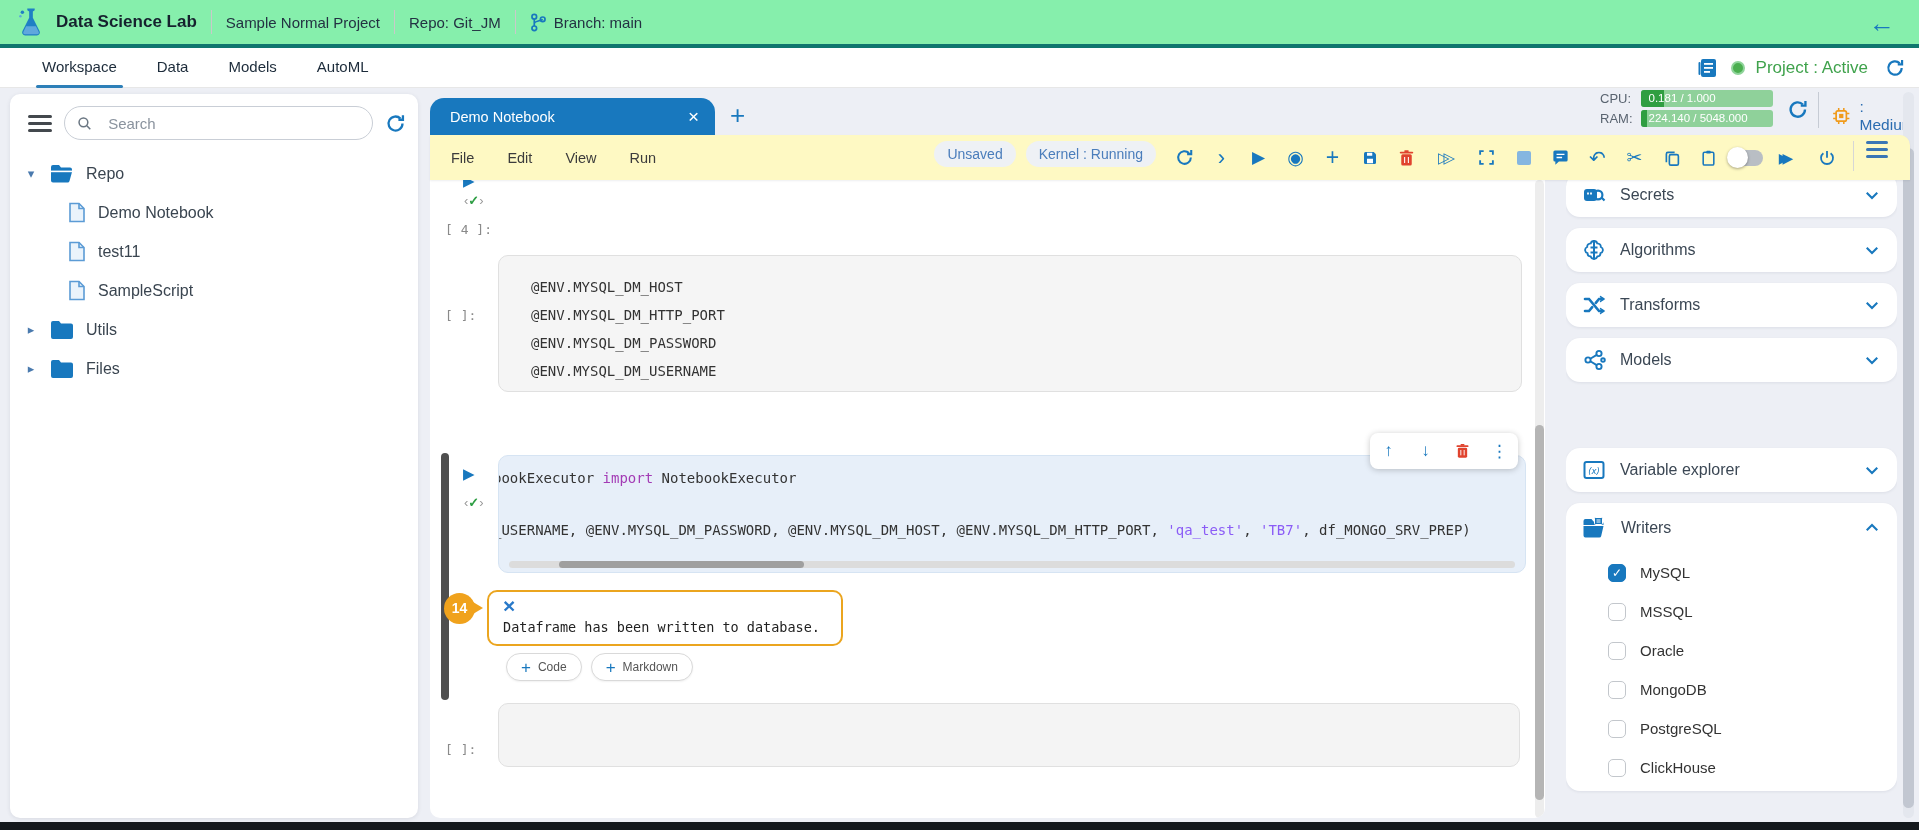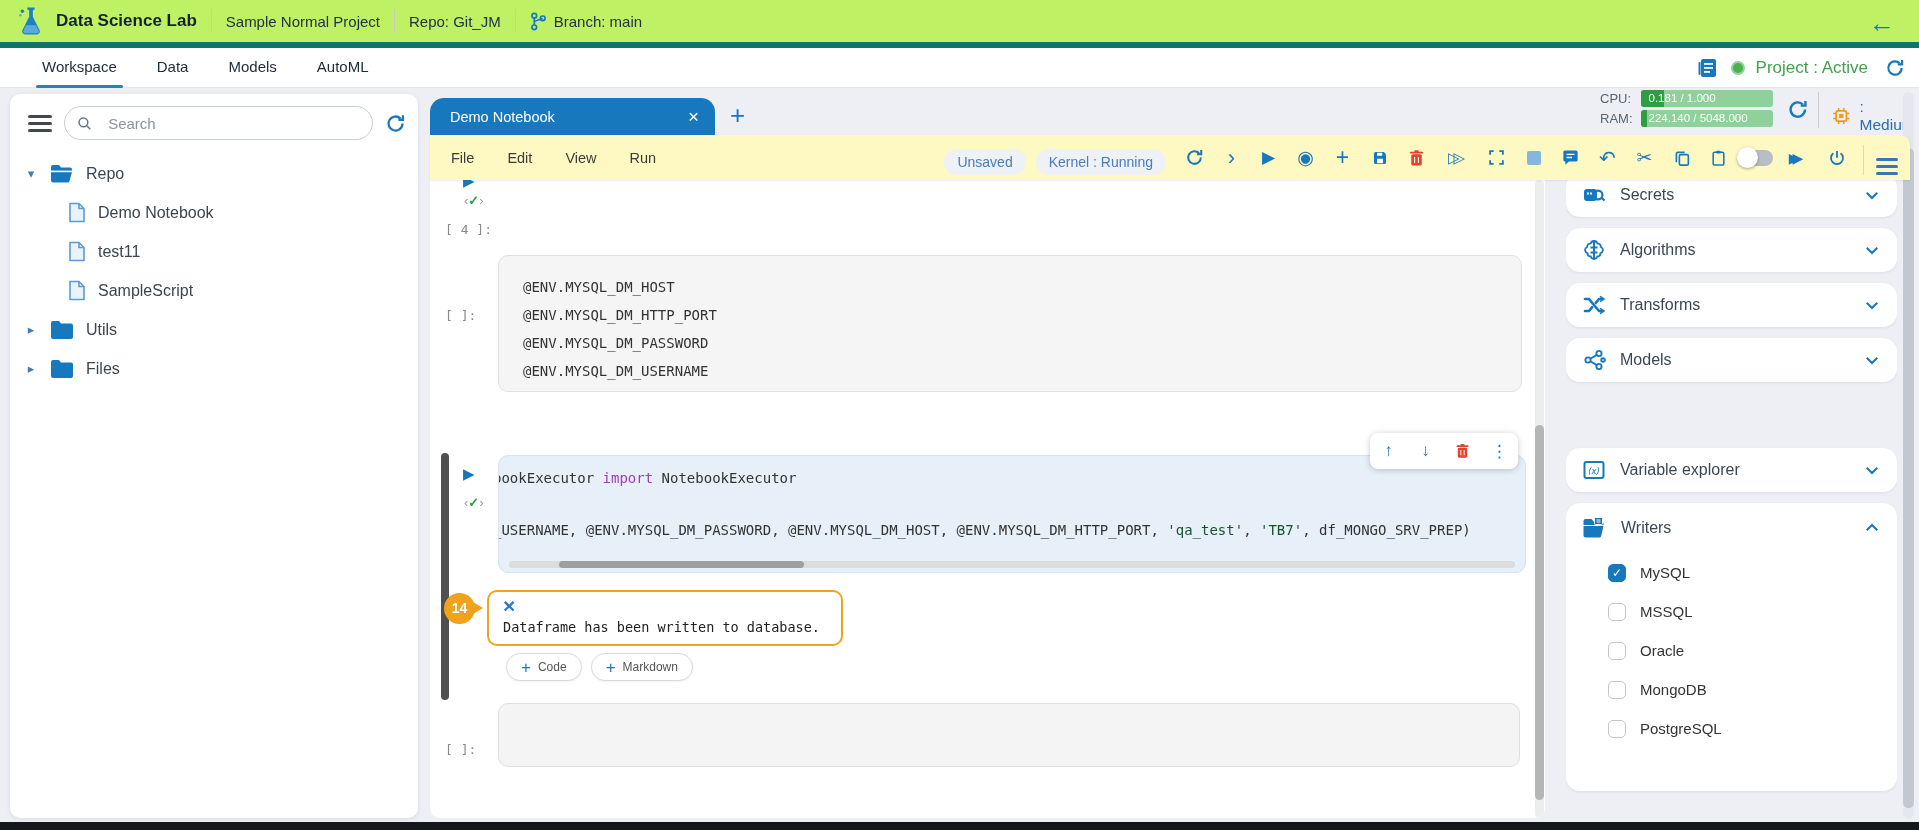--- a/index.html
+++ b/index.html
@@ -2,22 +2,22 @@
 <html><head>
 <meta charset="utf-8">
 <style>
   * { margin:0; padding:0; box-sizing:border-box; }
   html,body { width:1919px; height:830px; overflow:hidden; background:#edeff5;
     font-family:"Liberation Sans", sans-serif; }
   #app { position:relative; width:1919px; height:830px; }
   svg { display:block; }
 
   
-  .hdr { position:absolute; left:0; top:0; width:1919px; height:48px; background:#bef264;
-    display:flex; align-items:center; border-bottom:6px solid #0f766e; z-index:30;}
+  .hdr { position:absolute; left:0; top:0; width:1919px; height:48px; background:#86efac;
+    display:flex; align-items:center; border-bottom:4px solid #0f766e; z-index:30;}
   .hdr-logo { margin-left:16px; }
   .hdr-title { margin-left:10px; font-size:17px; font-weight:bold; color:#16212e; }
   .hdr-sep { width:1px; height:24px; background:#c9c9c9; margin:0 14px; }
   .hdr-item { font-size:15px; color:#233142; }
   .hdr-branch { display:flex; align-items:center; gap:7px; font-size:15px; color:#233142;}
   .hdr-back { position:absolute; right:24px; top:8px; color:#1878be; font-size:26px; line-height:30px; cursor:pointer; }
 
   
   .nav { position:absolute; left:0; top:48px; width:1919px; height:40px; background:#fff;
     display:flex; align-items:center; z-index:29; border-bottom:1px solid #e7e7e7;}
@@ -69,21 +69,21 @@
   .res-div { width:1px; height:36px; background:#c6cbd4; margin-top:2px; }
   .res-size { display:flex; align-items:center; gap:8px; margin:8px 0 0 12px; color:#2b6cb0; font-size:15.5px; }
 
   
   .nbwin { position:absolute; left:430px; top:47px; width:1480px; height:683px; }
   .nbtoolbar { position:absolute; left:0; top:0; width:100%; height:45px; background:#fef9c3;
     border-radius:0 10px 0 0; display:flex; align-items:center; z-index:5;
     box-shadow:0 1px 2px rgba(30,40,60,.08); }
   .menu-item { font-size:14.5px; color:#3c3c3c; margin-left:33px; cursor:pointer; }
   .menu-item:first-child { margin-left:21px; }
-  .tb-right { margin-left:auto; display:flex; align-items:flex-end; }
+  .tb-right { margin-left:auto; display:flex; align-items:flex-start; padding-right:10px; }
   .pill { background:#eef1f5; color:#4a7dbb; border-radius:15px; font-size:14px;
     padding:5px 13px; margin-right:10px; cursor:pointer; white-space:nowrap; }
   .tbtn { width:37px; height:34px; display:flex; align-items:center; justify-content:center;
     color:#1878be; cursor:pointer; font-size:17px; }
   .tbtn.red { color:#e0432e; }
   .glyph-runall { letter-spacing:-6px; margin-right:6px; font-size:15px; }
   .glyph-ffwd { letter-spacing:-7px; margin-right:7px; font-size:14px; }
   .stop-sq { width:14px; height:14px; background:#85b6e0; border-radius:2px; }
   .toggle { width:34px; height:16px; background:#b9bec4; border-radius:8px; position:relative; }
   .toggle .knob { position:absolute; left:-2px; top:-3px; width:21px; height:21px; border-radius:50%;
@@ -96,30 +96,30 @@
   .cells { position:absolute; left:0; top:45px; width:1115px; height:638px; background:#fff;
     border-radius:0 0 10px 10px; overflow:hidden; }
   .mono { font-family:"DejaVu Sans Mono", monospace; }
   .gutter-lbl { position:absolute; font-family:"DejaVu Sans Mono", monospace; font-size:13px; color:#8a8a8a; }
   .cc-icon { position:absolute; font-size:13px; color:#9a9a9a; white-space:nowrap; }
   .cc-icon b { color:#2e9e44; font-weight:bold; }
   .play-gutter { position:absolute; color:#1878be; font-size:15px; cursor:pointer; }
 
   .codebox { position:absolute; border-radius:10px; }
   .box-env { left:68px; top:75px; width:1024px; height:137px; background:#f5f5f5; border:1px solid #e0e0e0;
-    padding:17px 0 0 24px; }
+    padding:17px 0 0 32px; }
   .box-env .cl { font-family:"DejaVu Sans Mono", monospace; font-size:14px; color:#333; line-height:28px; }
 
   .sel-bar { position:absolute; left:11px; top:273px; width:8px; height:247px; background:#4f4f4f; border-radius:4px; }
   .box-code { left:68px; top:275px; width:1028px; height:118px; background:#e7eff9; border:1px solid #d6e4f3;
     overflow:hidden; }
   .box-code .cl { position:absolute; left:-6px; white-space:nowrap; font-family:"DejaVu Sans Mono", monospace;
     font-size:14px; color:#333; }
   .kw { color:#a33bb5; }
-  .str { color:#14532d; }
+  .str { color:#8b5cf6; }
   .hscroll { position:absolute; left:10px; right:10px; bottom:4px; height:7px; background:#dcdcdc; border-radius:4px; }
   .hscroll .thumb { position:absolute; left:50px; top:0; bottom:0; width:245px; background:#9f9f9f; border-radius:4px; }
 
   .cell-actions { position:absolute; left:940px; top:253px; width:148px; height:36px; background:#fff;
     border-radius:8px; box-shadow:0 1px 6px rgba(0,0,0,.22); display:flex; align-items:center; justify-content:space-around; }
   .ca-btn { color:#1878be; font-size:17px; cursor:pointer; width:30px; text-align:center; }
 
   .badge { position:absolute; left:14px; top:413px; width:31px; height:31px; border-radius:50%;
     background:#f0a21c; color:#fff; font-size:14px; font-weight:bold; text-align:center; line-height:31px; z-index:2;}
   .badge::after { content:""; position:absolute; right:-8px; top:9px; border-left:10px solid #f0a21c;
@@ -575,20 +575,24 @@
             <span class="wlabel">Oracle</span>
           </div>
           <div class="wrow">
             <span class="cb">✓</span>
             <span class="wlabel">MongoDB</span>
           </div>
           <div class="wrow">
             <span class="cb">✓</span>
             <span class="wlabel">PostgreSQL</span>
           </div>
+          <div class="wrow">
+            <span class="cb">✓</span>
+            <span class="wlabel">ClickHouse</span>
+          </div>
         </div>
       </div>
     </div>
 
     <div class="page-scroll">
         <span class="thumb"></span>
       </div>
   </div>
 
   <div class="bottombar"></div>

